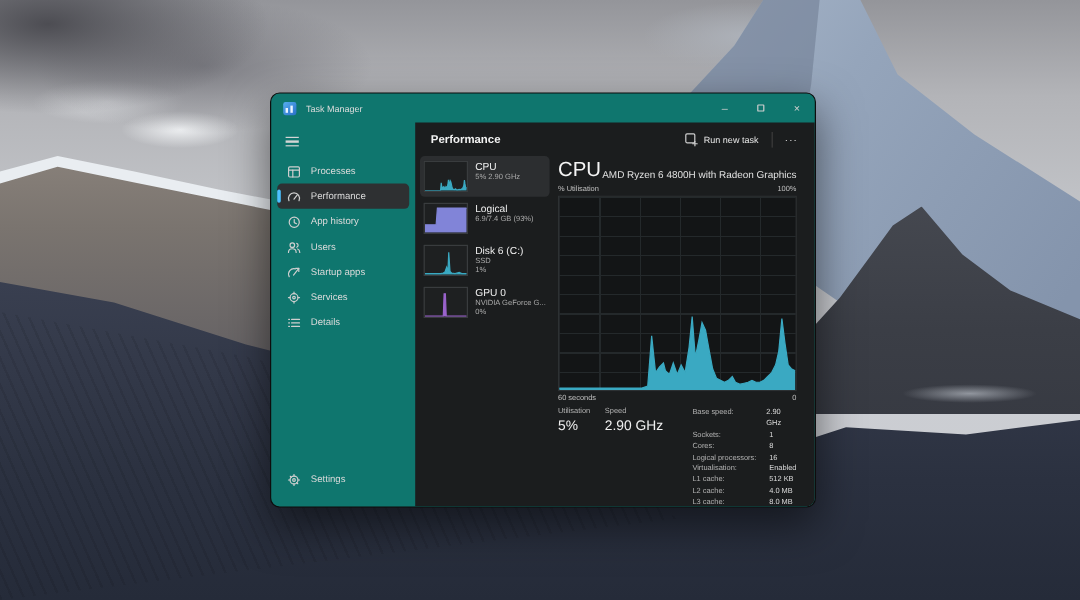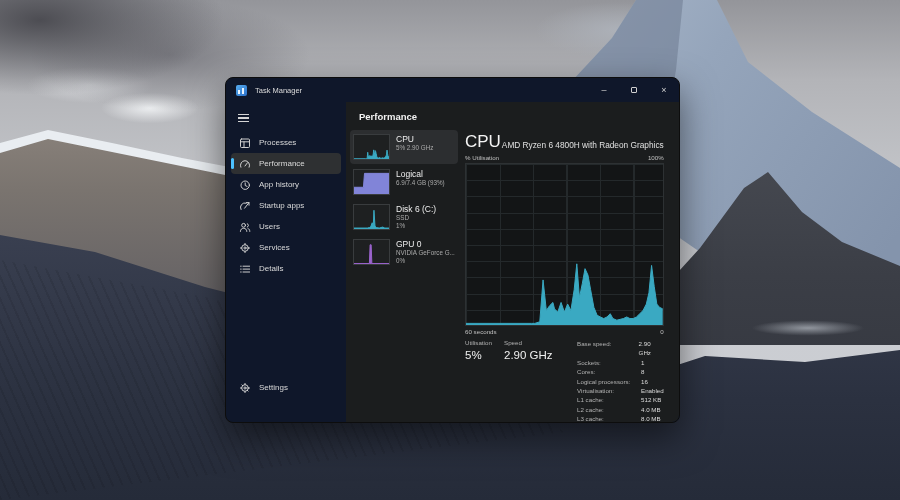--- a/index.html
+++ b/index.html
@@ -27,42 +27,42 @@
     clip-path:polygon(0 150px,48px 137px,112px 149px,182px 163px,262px 173px,345px 179px,430px 192px,480px 202px,480px 330px,0 330px)}
   .ridge-snow{position:absolute;inset:0;background:#e9edf1;
     clip-path:polygon(0 143px,48px 130px,112px 143px,182px 158px,240px 169px,240px 178px,112px 152px,48px 139px,0 153px)}
   .foreground{position:absolute;inset:0;background:linear-gradient(180deg,#4c5263 0%,#3a4051 45%,#2b3140 80%,#252b39 100%);
     clip-path:polygon(0 235px,95px 252px,205px 287px,335px 320px,432px 347px,525px 392px,565px 422px,625px 382px,705px 356px,805px 362px,900px 350px,900px 500px,0 500px)}
   .fg-tex{position:absolute;inset:0;opacity:.25;background:repeating-linear-gradient(66deg,rgba(0,0,0,.35) 0 2px,transparent 2px 9px);
     clip-path:polygon(0 260px,205px 297px,432px 357px,565px 432px,0 500px)}
   .snow-streak{position:absolute;inset:0;background:radial-gradient(ellipse 80px 11px at 808px 328px, rgba(218,224,232,.55), rgba(218,224,232,0) 70%)}
 
   
-  .tm-window{position:absolute;left:225px;top:77px;width:455px;height:346px;background:#0f172a;border-radius:8px;
+  .tm-window{position:absolute;left:225px;top:77px;width:455px;height:346px;background:#0f766e;border-radius:8px;
     border:1px solid #0d0d0d;box-shadow:0 14px 36px rgba(0,0,0,.52);overflow:hidden;color:#e6e6e6}
   .titlebar{position:absolute;left:0;top:0;right:0;height:24px;display:flex;align-items:center;padding-left:10px}
   .app-ico{width:11px;height:11px;border-radius:2px;background:linear-gradient(135deg,#57aef0,#2b6fc8);position:relative;flex:0 0 auto}
   .app-ico::before{content:"";position:absolute;left:2px;bottom:2px;width:2px;height:4px;background:#eaf4ff}
   .app-ico::after{content:"";position:absolute;left:5.5px;bottom:2px;width:2px;height:6px;background:#eaf4ff}
   .tb-title{font-size:7.5px;color:#dcdcdc;margin-left:8px}
   .tb-controls{margin-left:auto;display:flex;height:24px}
   .tb-btn{width:30px;height:24px;display:flex;align-items:center;justify-content:center;color:#cfcfcf;font-size:9px}
   .max-box{width:6px;height:6px;border:1px solid #cfcfcf;border-radius:1px}
 
   
   .sidebar{position:absolute;left:0;top:24px;bottom:0;width:120px;display:flex;flex-direction:column}
   .hamburger{width:28px;height:20px;margin:6px 0 4px 9px;display:flex;flex-direction:column;justify-content:center;gap:2.5px;padding-left:3px}
   .hamburger span{display:block;width:11px;height:1.2px;background:#d5d5d5}
   .nav{flex:1}
   .nav-item{position:relative;height:21px;margin:0 5px;border-radius:4px;display:flex;align-items:center;padding-left:8px;color:#dadada}
   .nav-item .ico{width:12px;height:12px;flex:0 0 auto;display:flex;align-items:center;justify-content:center}
   .nav-item .lbl{font-size:8px;margin-left:8px;white-space:nowrap}
   .nav-item.sel{background:#2e3032}
   .nav-item.sel::before{content:"";position:absolute;left:0;top:5px;width:2.5px;height:11px;border-radius:2px;background:#4cc2ff}
-  .settings{margin-bottom:24px}
+  .settings{margin-bottom:12px}
   svg.icon{stroke:#cfcfcf;stroke-width:1;fill:none;stroke-linecap:round;stroke-linejoin:round}
 
   
   .main{position:absolute;left:120px;top:24px;right:0;bottom:0;background:#1b1d1e;border-radius:0 0 7px 0}
   .main-header{height:26px;display:flex;align-items:center;padding:2px 8px 0 13px}
   .mh-title{font-size:9.5px;font-weight:bold;color:#f2f2f2}
   .mh-right{margin-left:auto;display:flex;align-items:center}
   .run-btn{display:flex;align-items:center;gap:5px;padding:3px 7px;border-radius:4px;color:#e8e8e8;font-size:7.5px}
   .mh-divider{width:1px;height:13px;background:#3c3c3c;margin:0 4px}
   .more-btn{padding:0 6px;color:#e8e8e8;font-size:8px;letter-spacing:1px}
@@ -171,38 +171,38 @@
                 <circle cx="6.2" cy="6.2" r="4.2"></circle>
                 <polyline points="6.2,3.9 6.2,6.5 8.1,7.4"></polyline>
               </svg>
             </span>
           <span class="lbl">App history</span>
         </div>
 
         <div class="nav-item">
           <span class="ico">
             <svg class="icon" width="12" height="12">
-                <path d="M2 9.5 a4.5 4.5 0 0 1 5.2-6.4"></path>
-                <line x1="5.6" y1="8.2" x2="10" y2="2.6"></line>
-                <polyline points="7.4,2.6 10,2.6 10,5.2"></polyline>
-              </svg>
-            </span>
-          <span class="lbl">Startup apps</span>
-        </div>
-
-        <div class="nav-item">
-          <span class="ico">
-            <svg class="icon" width="12" height="12">
                 <circle cx="4.6" cy="4.3" r="1.9"></circle>
                 <path d="M1.4 10.4 c0-2 1.4-3.1 3.2-3.1 s3.2 1.1 3.2 3.1"></path>
                 <path d="M8.3 2.8 a1.7 1.7 0 0 1 0 3.2"></path>
                 <path d="M9 7.5 c1.2.4 1.8 1.4 1.8 2.9"></path>
               </svg>
             </span>
           <span class="lbl">Users</span>
+        </div>
+
+        <div class="nav-item">
+          <span class="ico">
+            <svg class="icon" width="12" height="12">
+                <path d="M2 9.5 a4.5 4.5 0 0 1 5.2-6.4"></path>
+                <line x1="5.6" y1="8.2" x2="10" y2="2.6"></line>
+                <polyline points="7.4,2.6 10,2.6 10,5.2"></polyline>
+              </svg>
+            </span>
+          <span class="lbl">Startup apps</span>
         </div>
 
         <div class="nav-item">
           <span class="ico">
             <svg class="icon" width="12" height="12">
                 <circle cx="6" cy="6" r="3.3"></circle>
                 <circle cx="6" cy="6" r="1.1"></circle>
                 <line x1="6" y1="1.4" x2="6" y2="2.7"></line>
                 <line x1="6" y1="9.3" x2="6" y2="10.6"></line>
                 <line x1="1.4" y1="6" x2="2.7" y2="6"></line>
@@ -241,20 +241,32 @@
               <line x1="8.2" y1="8.2" x2="9.1" y2="9.1"></line>
             </svg>
           </span>
         <span class="lbl">Settings</span>
       </div>
     </div>
 
     <div class="main">
       <div class="main-header">
         <span class="mh-title">Performance</span>
+        <span class="mh-right">
+          <span class="run-btn">
+            <svg class="icon" width="12" height="12">
+                <rect x="1.5" y="1.5" width="7.5" height="7.5" rx="1"></rect>
+                <line x1="7.2" y1="9.8" x2="11" y2="9.8"></line>
+                <line x1="9.1" y1="7.9" x2="9.1" y2="11.7"></line>
+              </svg>
+            <span>Run new task</span>
+          </span>
+          <span class="mh-divider"></span>
+          <span class="more-btn">···</span>
+        </span>
       </div>
 
       <div class="content">
 
         <div class="perf-list">
 
           <div class="perf-item sel">
             <span class="thumb">
               <svg viewBox="0 0 100 100" preserveAspectRatio="none">
                   <polygon points="0,100 0.00,99.00 33.33,99.00 35.00,99.00 37.50,98.00 39.17,72.00 40.83,91.00 42.50,88.00 44.17,86.00 45.00,90.00 46.67,92.00 48.33,86.00 50.00,92.00 51.67,87.00 53.33,91.00 55.00,78.00 56.33,62.00 57.67,83.00 59.17,74.00 60.50,65.00 62.00,69.00 63.33,78.00 65.00,89.00 66.67,94.00 68.33,95.00 70.00,96.00 71.67,95.00 73.33,93.00 74.67,96.00 76.67,97.00 78.33,96.50 80.00,96.00 81.67,95.00 83.33,96.00 85.00,96.00 86.67,95.00 88.33,93.00 90.00,91.00 91.67,87.00 93.00,80.00 94.33,63.00 95.67,76.00 97.00,87.00 98.33,89.00 100.00,90.00 100,100" fill="#3aa9c2"></polygon>

